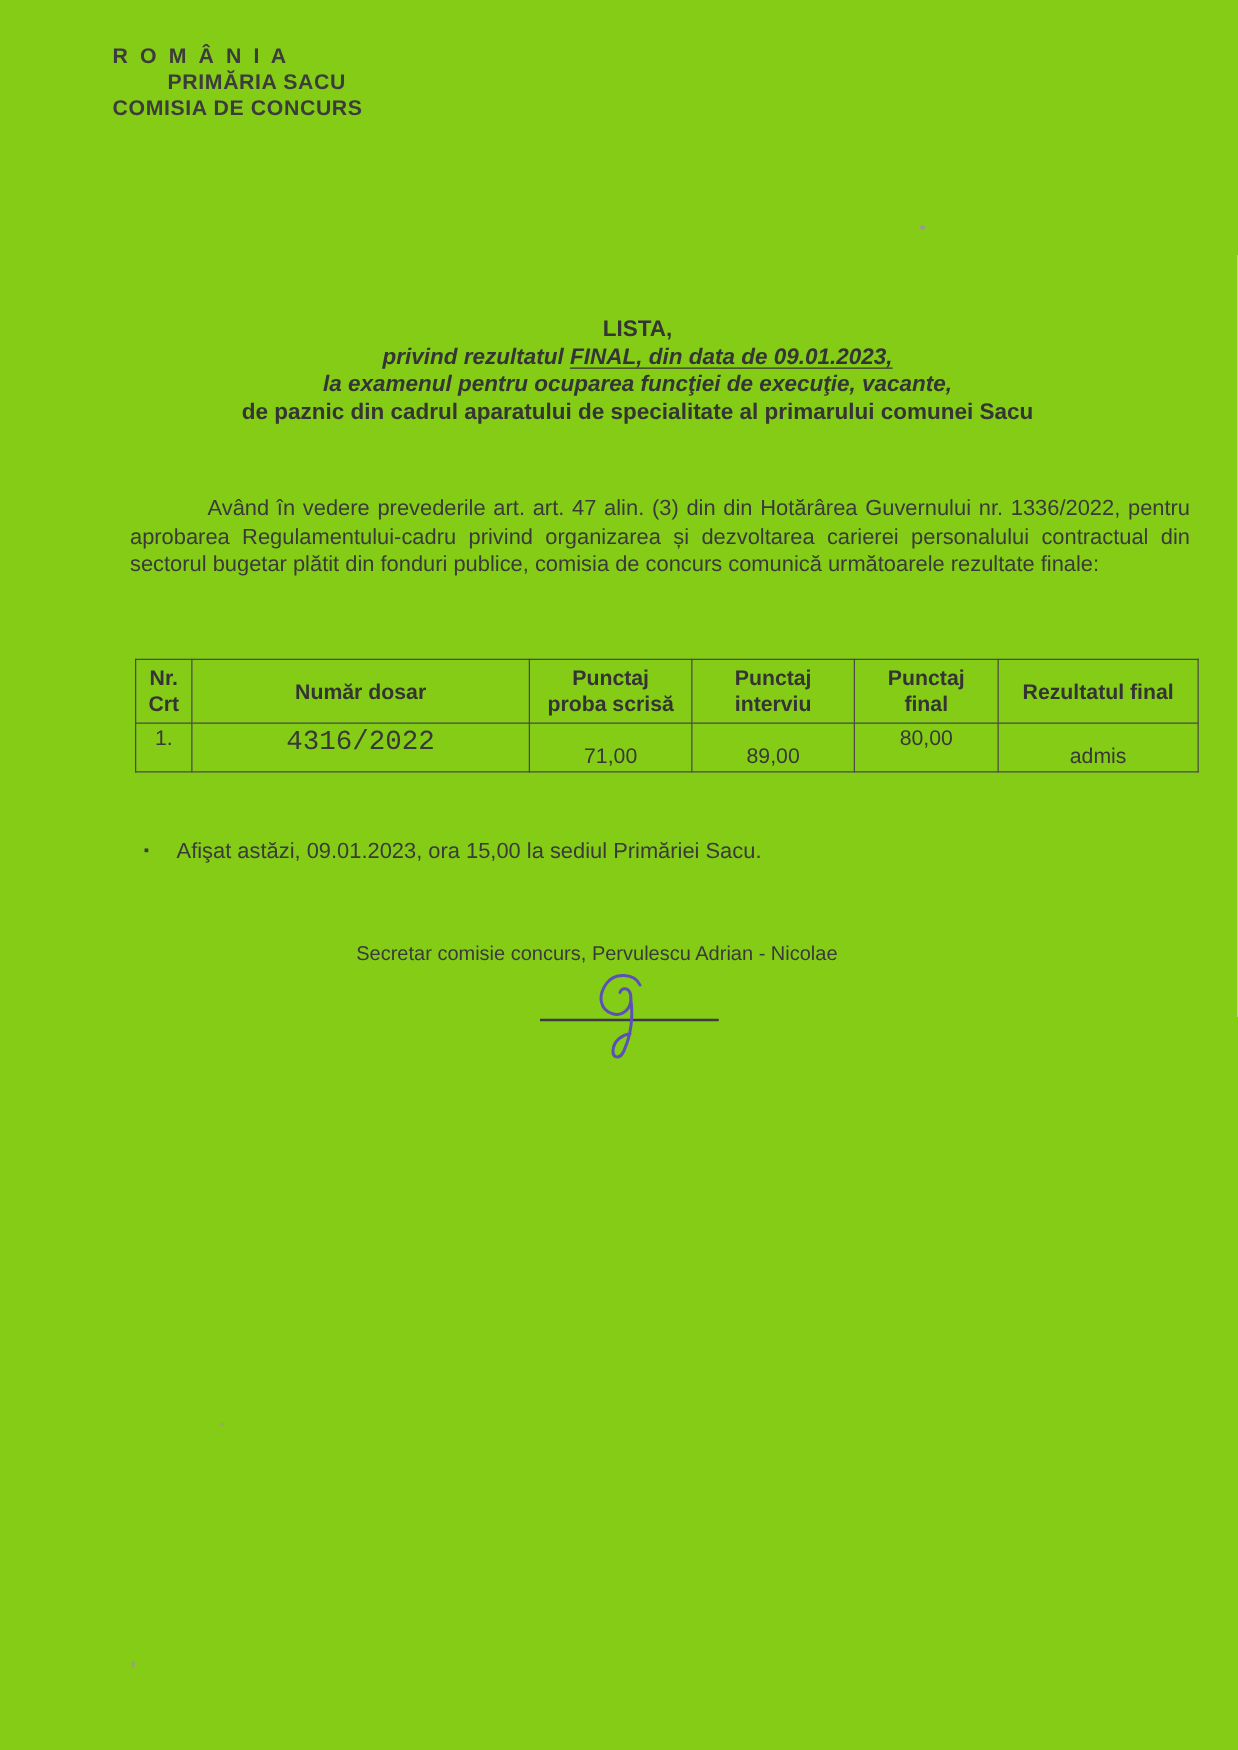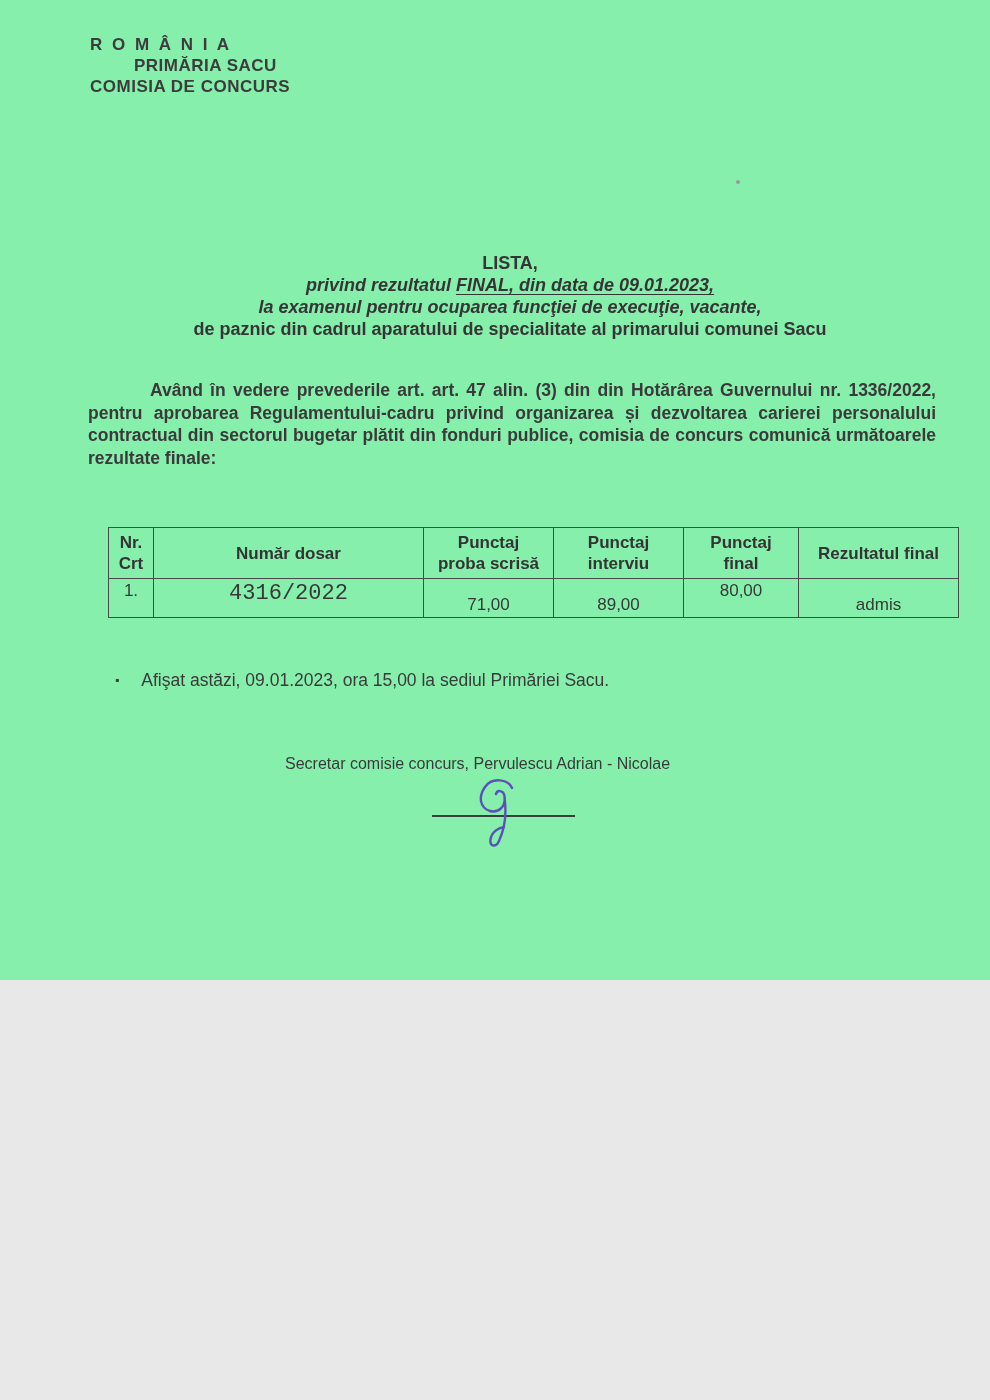--- a/index.html
+++ b/index.html
@@ -1,40 +1,40 @@
 <!DOCTYPE html>
 <html><head>
 <meta charset="utf-8">
 <style>
   html,body{margin:0;padding:0;background:#e8e8e8;}
   .page{
     position:relative;
-    width:990px;height:980px;
+    width:990px;height:1400px;
     margin:0 auto;
-    background:#86efac;
+    background:#84cc16;
     font-family:"Liberation Sans", sans-serif;
     color:#383838;
     overflow:hidden;
   }
   
   .letterhead{position:absolute;left:90px;top:34px;font-weight:bold;font-size:17px;line-height:21px;color:#3c3c3c;}
   .lh-country{letter-spacing:2.5px;}
   .lh-inst{letter-spacing:.5px;margin-left:44px;}
   .lh-comm{letter-spacing:.5px;}
   
   .title-block{position:absolute;left:40px;top:252px;width:940px;text-align:center;font-size:18px;line-height:22px;color:#353535;}
   .t-lista{font-weight:bold;}
   .t-italic{font-weight:bold;font-style:italic;}
   .t-underl{text-decoration:underline;text-underline-offset:3px;}
   .t-plain{font-weight:bold;}
   
   .body-par{
     position:absolute;left:88px;top:379px;width:848px;
     font-size:17.5px;line-height:22.6px;
-    text-align:justify;text-indent:62px;margin:0;color:#3a3a3a;font-weight:bold;
+    text-align:justify;text-indent:62px;margin:16px;color:#3a3a3a;
   }
   
   .results-table{
     position:absolute;left:80px;top:527px;
     border-collapse:collapse;table-layout:fixed;
     font-size:17px;color:#383838;margin-left:28px;
   }
   .results-table th,.results-table td{
     border:1.5px solid #4a4a4a;
     padding:2px 4px;

